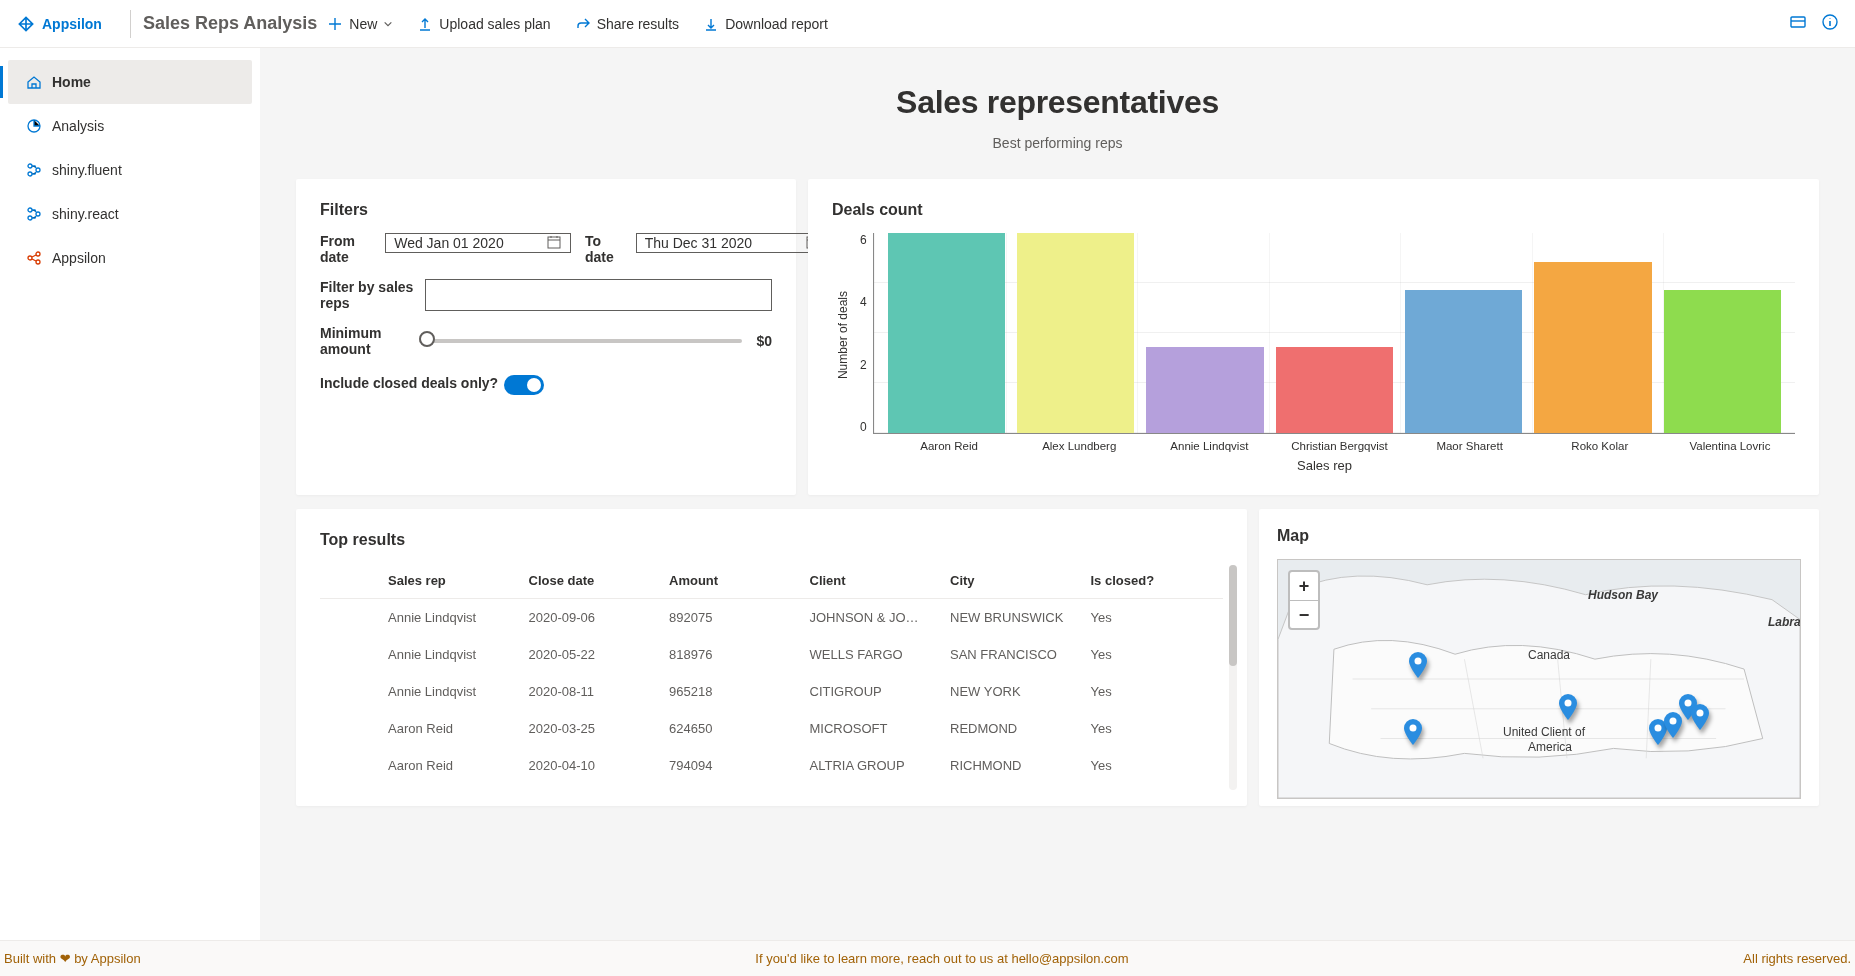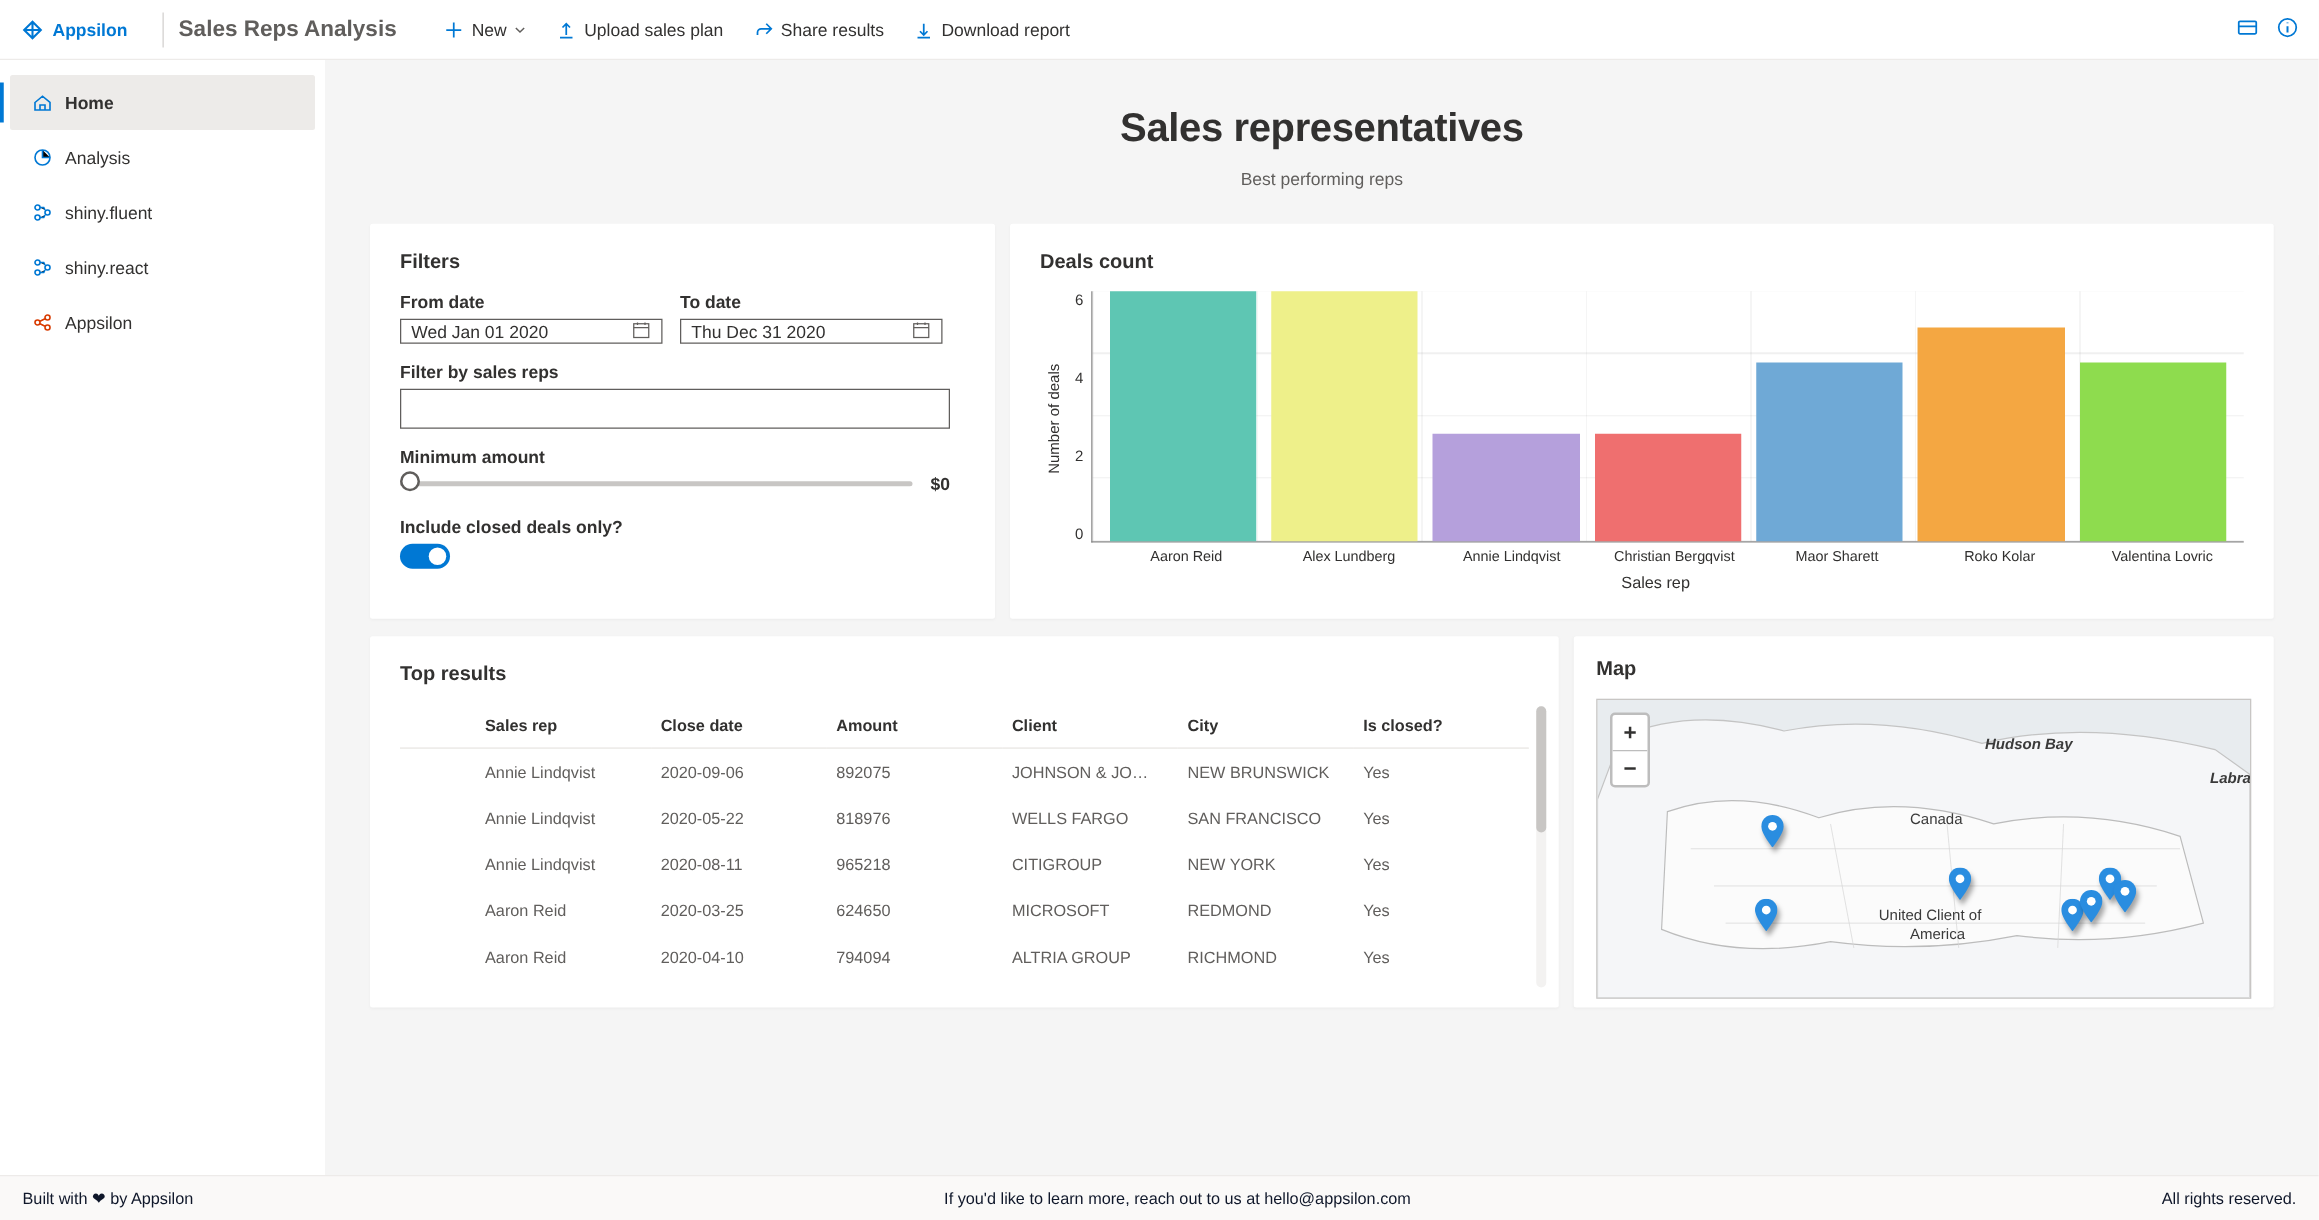--- a/index.html
+++ b/index.html
@@ -14,21 +14,21 @@
   .app { display: flex; flex-direction: column; height: 976px; width: 1855px; border-radius: 27px; }
 
   
   .header {
     display: flex; align-items: center; height: 48px; padding: 0 16px;
     border-bottom: 1px solid #edebe9; background: #fff;
   }
   .logo { display: flex; align-items: center; gap: 6px; color: #0078d4; font-weight: 600; padding-right: 16px; }
   .logo-icon { width: 20px; height: 20px; }
   .vsep { width: 1px; height: 28px; background: #d2d0ce; margin: 0 12px; }
-  .app-title { font-size: 18px; font-weight: 600; color: #605e5c; margin-right: 28px; }
+  .app-title { font-size: 18px; font-weight: 600; color: #605e5c; }
   .cmdbar { display: flex; align-items: center; gap: 4px; }
   .cmditem {
     display: inline-flex; align-items: center; gap: 6px; padding: 6px 10px;
     color: #323130; cursor: pointer; border-radius: 2px;
   }
   .cmd-icon { color: #0078d4; width: 16px; height: 16px; display: inline-flex; }
   .chevron { width: 10px; height: 10px; color: #605e5c; }
   .header-spacer { flex: 1; }
   .header-right { display: flex; gap: 14px; color: #0078d4; }
 
@@ -62,21 +62,21 @@
   .row { display: flex; gap: 12px; margin-bottom: 14px; }
   .card {
     background: #fff; border-radius: 2px; padding: 22px 24px;
     box-shadow: 0 1px 3px rgba(0,0,0,0.04);
   }
   .card-title { font-size: 16px; font-weight: 600; margin: 0 0 14px 0; }
 
   
   .filters-card { width: 500px; }
   .two-fields { display: flex; gap: 14px; margin-bottom: 14px; }
-  .field { display: flex; flex-direction: column; gap: 6px; }
+  .field { display: flex; gap: 6px; }
   .field-label { font-weight: 600; font-size: 14px; }
   .date-input {
     display: flex; align-items: center; justify-content: space-between;
     border: 1px solid #605e5c; height: 20px; padding: 0 8px; width: 210px;
     cursor: pointer;
   }
   .date-input .cal-icon { color: #605e5c; }
   .text-input {
     border: 1px solid #605e5c; height: 32px; width: 440px; padding: 0 8px;
   }
@@ -167,21 +167,21 @@
   .zoom-btn + .zoom-btn { border-top: 1px solid #bdbdbd; }
   .map-label { position: absolute; font-size: 12px; color: #3a3a3a; font-weight: 600; font-style: italic; }
   .pin {
     position: absolute; width: 18px; height: 26px; transform: translate(-50%, -100%);
     filter: drop-shadow(2px 4px 2px rgba(0,0,0,0.35));
   }
 
   
   .footer {
     display: flex; align-items: center; justify-content: space-between;
-    height: 36px; padding: 0 18px; font-size: 13px; color: #0f172a;
+    height: 36px; padding: 0 4px; font-size: 13px; color: #a16207;
     border-top: 1px solid #edebe9; background: #faf9f8;
   }
 </style>
 </head>
 <body>
 
 <div class="app">
 
   <div class="header">
     <div class="logo">

